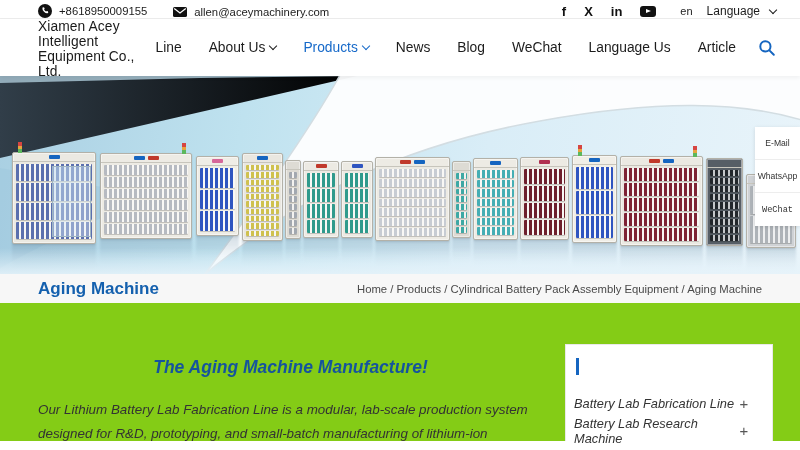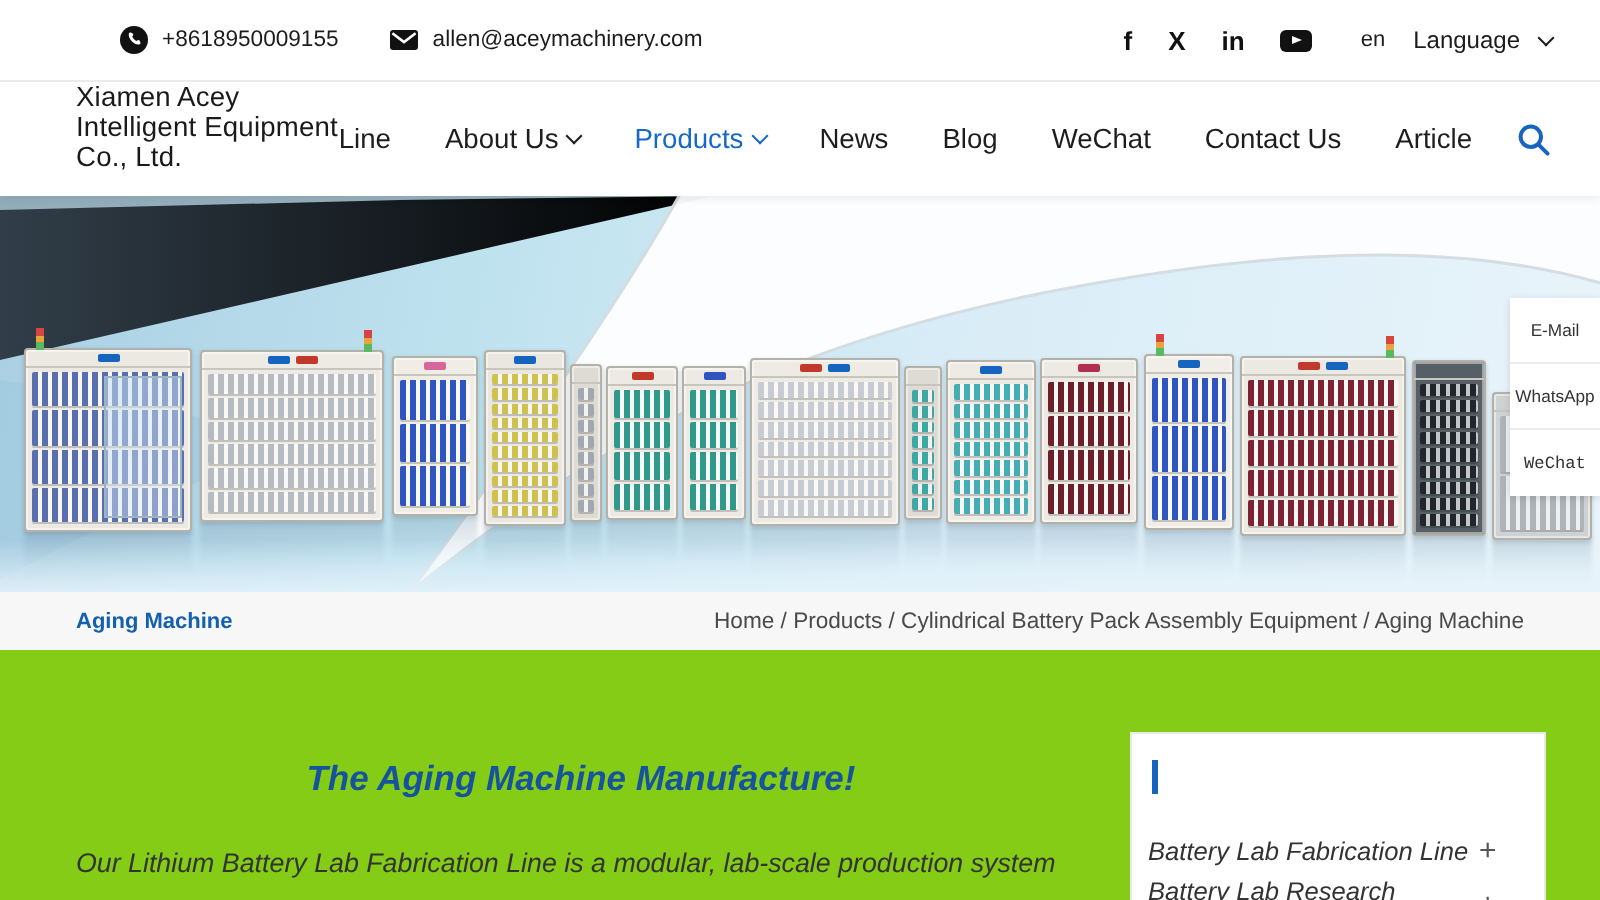--- a/index.html
+++ b/index.html
@@ -1,20 +1,20 @@
 <!DOCTYPE html>
 <html><head>
 <meta charset="utf-8">
 <style>
   * { margin:0; padding:0; box-sizing:border-box; }
   html,body { width:800px; height:450px; overflow:hidden; background:#fff;
               font-family:"Liberation Sans", sans-serif; }
 
   
-  .topbar { height:41px; display:flex; align-items:center; padding:0 24px 0 60px;
+  .topbar { height:19px; display:flex; align-items:flex-end; padding:0 24px 0 38px;
             border-bottom:1px solid #ececec; font-size:11.3px; color:#1c1c1c; }
   .tb-group { display:flex; align-items:center; gap:7px; margin-right:26px; cursor:pointer; }
   .tb-right { margin-left:auto; display:flex; align-items:center; gap:14px; }
   .soc { display:flex; align-items:center; gap:18px; margin-right:10px; }
   .soc .g { font-weight:800; font-size:13px; color:#111; cursor:pointer; line-height:1; }
   .yt { width:16px; height:11px; background:#111; border-radius:3px; position:relative; cursor:pointer; }
   .yt::after { content:""; position:absolute; left:6px; top:3px; border-left:5px solid #fff;
                border-top:2.8px solid transparent; border-bottom:2.8px solid transparent; }
   .lang { display:flex; align-items:center; gap:5px; font-size:12px; cursor:pointer; }
   .chev { width:6px; height:6px; border-right:1.4px solid currentColor; border-bottom:1.4px solid currentColor;
@@ -54,21 +54,21 @@
 
   .side-contacts { position:absolute; right:0; top:51px; width:45px; z-index:20;
                    background:#fff; box-shadow:0 1px 4px rgba(0,0,0,.12); }
   .side-btn { height:33px; border-bottom:1px solid #ededed; display:flex; align-items:center;
               justify-content:center; font-size:8.6px; color:#333; cursor:pointer; }
   .side-btn:last-child { border-bottom:none;font-family:Liberation Mono, monospace; }
 
   
   .crumbbar { height:29px; background:#f7f7f7; display:flex; align-items:center;
               justify-content:space-between; padding:0 38px; }
-  .pagetitle { font-size:11px; font-weight:bold; color:#1460ae; }
+  .pagetitle { font-size:17px; font-weight:bold; color:#1460ae; }
   .crumbs { font-size:11.3px; color:#4a4a4a; cursor:pointer; }
 
   
   .content { position:relative; height:138px; background:#84cc16;font-style:italic; }
   .col { position:absolute; left:38px; top:0; width:505px; }
   .h1 { margin-top:54px; text-align:center; font-size:17.5px; font-weight:bold; color:#15549d; }
   .para { margin-top:20px; font-size:13.4px; line-height:24px; color:#333; }
 
   .sidebox { position:absolute; left:565px; top:41px; width:208px; height:97px;
              border:1px solid #e9e9e9; border-bottom:none; background:#fff; }
@@ -136,21 +136,21 @@
       <div class="nav-item">
         <span>News</span>
       </div>
       <div class="nav-item">
         <span>Blog</span>
       </div>
       <div class="nav-item">
         <span>WeChat</span>
       </div>
       <div class="nav-item">
-        <span>Contact Us</span>
+        <span>Language Us</span>
       </div>
       <div class="nav-item">
         <span>Article</span>
       </div>
     </div>
   <div class="searchbtn">
     <svg width="18" height="18" viewBox="0 0 18 18">
       <circle cx="7.4" cy="7.4" r="5.1" fill="none" stroke="#1565c0" stroke-width="2"></circle>
       <line x1="11.4" y1="11.4" x2="15.8" y2="15.8" stroke="#1565c0" stroke-width="2" stroke-linecap="round"></line>
     </svg>

